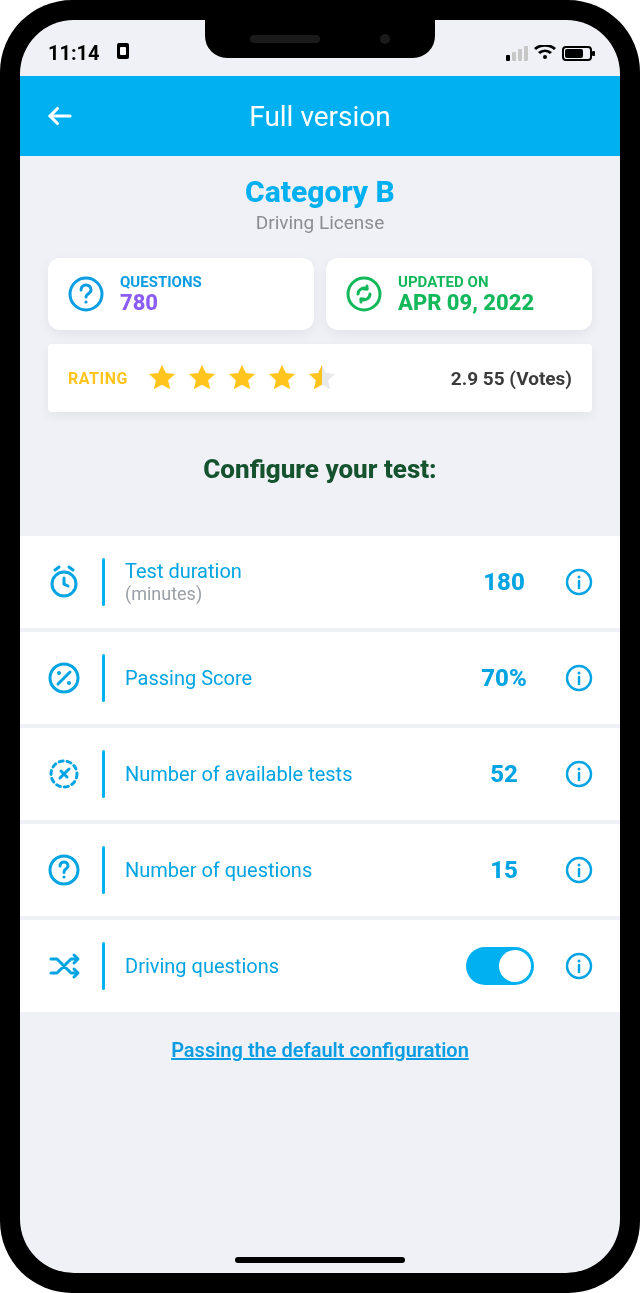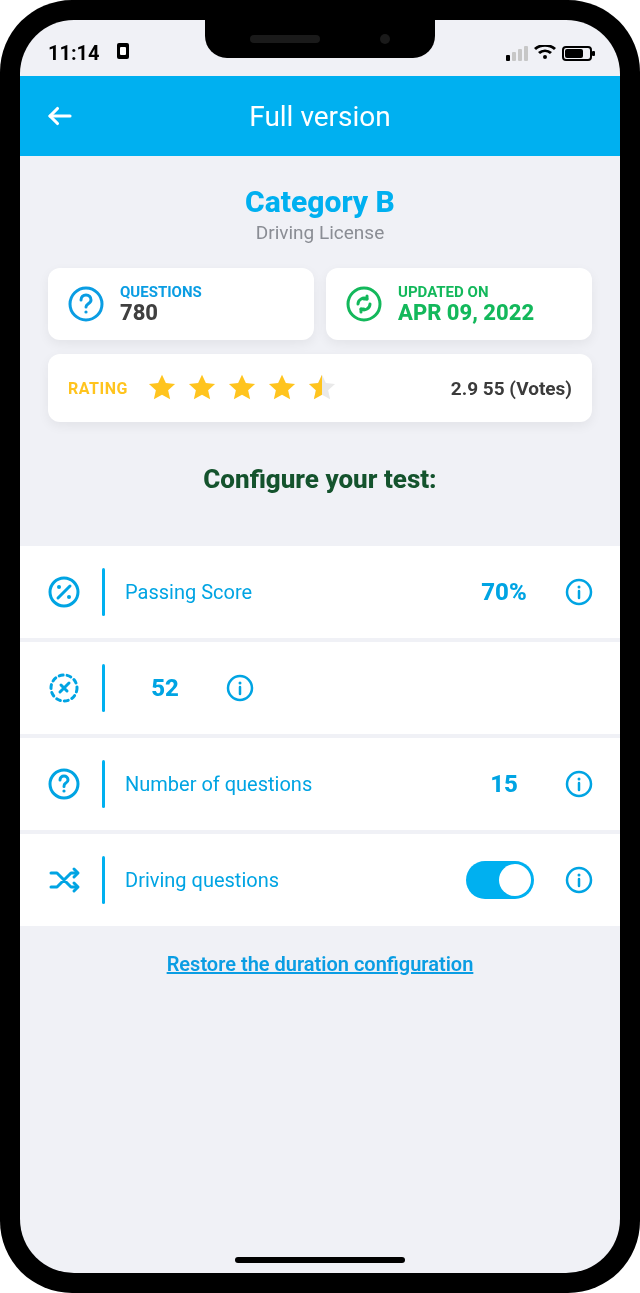--- a/index.html
+++ b/index.html
@@ -77,41 +77,41 @@
     background: #00b0f0;
     height: 80px;
     display: flex;
     align-items: center;
     padding: 0 20px;
     position: relative;
   }
   .back-btn { width:40px;height:40px;display:flex;align-items:center;justify-content:center;color:#fff; }
   .header-title { position:absolute;left:0;right:0;text-align:center;font-size:28px;color:#fff;font-weight:400; }
 
-  .content { padding: 18px 28px 0; margin-top: 10px; }
+  .content { padding: 18px 28px 0; }
   .category-head { text-align:center; }
   .cat-title { color:#00b0f0; font-size:30px; font-weight:800; margin-bottom:2px; }
   .cat-sub { color:#8a8d94; font-size:19px; }
 
   .cards-row { display:flex; gap:12px; margin-top:24px; }
   .card {
     background:#fff; border-radius:12px; flex:1; padding:14px 16px;
     display:flex; align-items:center; gap:12px;
     box-shadow:0 4px 12px rgba(0,0,0,0.06);
   }
   .card .icon-wrap{width:44px;height:44px;display:flex;align-items:center;justify-content:center;}
   .card-label { font-size:15px; font-weight:700; }
   .card-value { font-size:22px; font-weight:800; line-height:1.1; }
   .c-blue .card-label{color:#0a9de3;text-align:center;}
-  .c-blue .card-value{color:#404040;}
+  .c-blue .card-value{color:#8b5cf6;}
   .c-green .card-label{color:#13b85b;}
   .c-green .card-value{color:#13b85b;}
 
   .rating-card{
-    background:#fff;border-radius:12px;padding:18px 20px;margin-top:14px;
+    background:#fff;border-radius:4px;padding:18px 20px;margin-top:14px;
     display:flex;align-items:center;gap:18px;
     box-shadow:0 4px 12px rgba(0,0,0,0.06);
   }
   .rating-label{color:#ffc41e;font-weight:700;font-size:16px;letter-spacing:0.5px;}
   .stars{display:flex;gap:8px;flex:1;}
   .star svg{display:block;}
   .rating-value{color:#3b3b3b;font-weight:700;font-size:19px;white-space:nowrap;}
 
   .configure-title{
     text-align:center;color:#14532d;font-weight:800;font-size:26px;
@@ -264,20 +264,42 @@
               </svg>
             </span>
         </div>
         <span class="rating-value">2.9 55 (Votes)</span>
       </div>
 
       <div class="configure-title">Configure your test:</div>
 
       <div class="settings-list">
 
+        <div class="setting-row">
+          <div class="row-icon">
+            <svg width="36" height="36" viewBox="0 0 36 36" fill="none" stroke="#00a4e3" stroke-width="3" stroke-linecap="round">
+                <circle cx="18" cy="20" r="12"></circle>
+                <path d="M18 14v6l4 2"></path>
+                <path d="M9 6l4-3M27 6l-4-3"></path>
+              </svg>
+          </div>
+          <div class="row-divider"></div>
+          <div class="row-labels">
+            <div>Test duration</div>
+            <div class="row-sub">(minutes)</div>
+          </div>
+          <div class="row-value">180</div>
+          <div class="row-info">
+            <svg width="30" height="30" viewBox="0 0 30 30" fill="none" stroke="#00a4e3" stroke-width="2.5">
+                <circle cx="15" cy="15" r="12"></circle>
+                <circle cx="15" cy="10" r="1.5" fill="#00a4e3" stroke="none"></circle>
+                <path d="M15 14v7" stroke-linecap="round"></path>
+              </svg>
+          </div>
+        </div>
 
         <div class="setting-row">
           <div class="row-icon">
             <svg width="36" height="36" viewBox="0 0 36 36" fill="none" stroke="#00a4e3" stroke-width="3" stroke-linecap="round">
                 <circle cx="18" cy="18" r="14"></circle>
                 <path d="M12 24L24 12"></path>
                 <circle cx="13" cy="13" r="2" fill="#00a4e3" stroke="none"></circle>
                 <circle cx="23" cy="23" r="2" fill="#00a4e3" stroke="none"></circle>
               </svg>
           </div>
@@ -296,20 +318,23 @@
         </div>
 
         <div class="setting-row">
           <div class="row-icon">
             <svg width="36" height="36" viewBox="0 0 36 36" fill="none" stroke="#00a4e3" stroke-width="3" stroke-linecap="round">
                 <circle cx="18" cy="18" r="13" stroke-dasharray="4 4"></circle>
                 <path d="M23 13l-9 9M15 15l6 6" stroke-dasharray="0"></path>
               </svg>
           </div>
           <div class="row-divider"></div>
+          <div class="row-labels">
+            <div>Number of available tests</div>
+          </div>
           <div class="row-value">52</div>
           <div class="row-info">
             <svg width="30" height="30" viewBox="0 0 30 30" fill="none" stroke="#00a4e3" stroke-width="2.5">
                 <circle cx="15" cy="15" r="12"></circle>
                 <circle cx="15" cy="10" r="1.5" fill="#00a4e3" stroke="none"></circle>
                 <path d="M15 14v7" stroke-linecap="round"></path>
               </svg>
           </div>
         </div>
 
@@ -353,18 +378,18 @@
             <svg width="30" height="30" viewBox="0 0 30 30" fill="none" stroke="#00a4e3" stroke-width="2.5">
                 <circle cx="15" cy="15" r="12"></circle>
                 <circle cx="15" cy="10" r="1.5" fill="#00a4e3" stroke="none"></circle>
                 <path d="M15 14v7" stroke-linecap="round"></path>
               </svg>
           </div>
         </div>
 
       </div>
 
-      <a class="restore-link">Restore the duration configuration</a>
+      <a class="restore-link">Passing the default configuration</a>
     </div>
 
     <div class="home-indicator"></div>
   </div>
 </div>
 
 </body></html>

